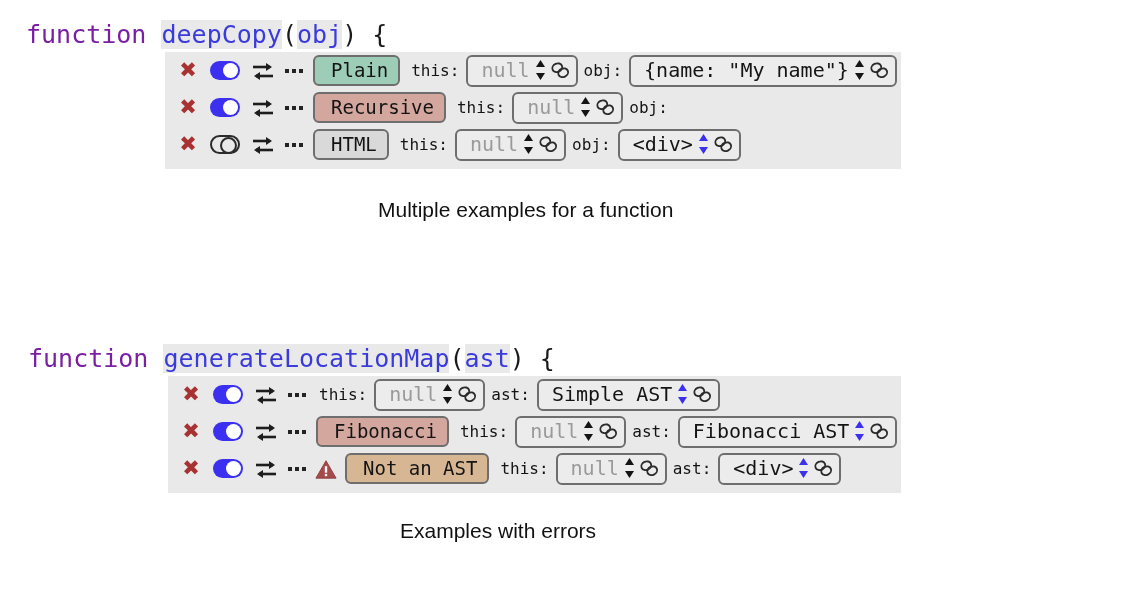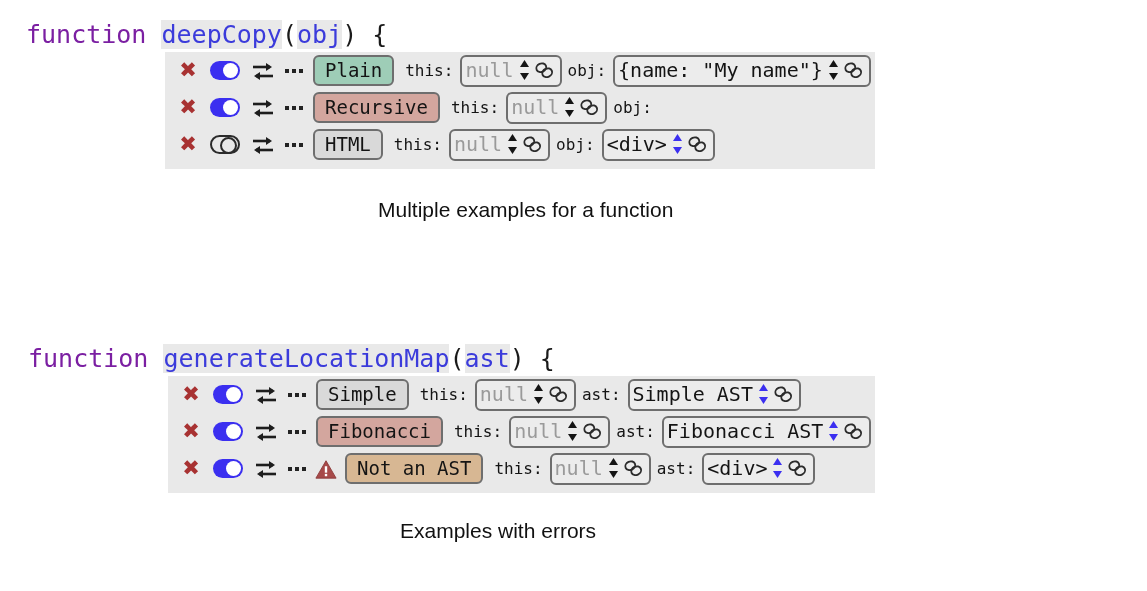--- a/index.html
+++ b/index.html
@@ -124,21 +124,21 @@
     margin: 0 5px 0 2px;
   }
 
   
   .chip {
     font-family: "DejaVu Sans Mono", monospace;
     font-size: 19px;
     color: #141414;
     border: 2px solid #6e6e6e;
     border-radius: 6px;
-    padding: 2px 10px 3px 10px;
+    padding: 2px 10px 3px 16px;
     margin: 0 5px 0 3px;
     line-height: 22px;
     background: #d9d9d9;
     flex: none;
   }
 
   
   .arglabel {
     font-family: "DejaVu Sans Mono", monospace;
     font-size: 16px;
@@ -148,21 +148,21 @@
     flex: none;
   }
 
   
   .field {
     display: inline-flex;
     align-items: center;
     border: 2px solid #6e6e6e;
     border-radius: 6px;
     background: #ececec;
-    padding: 1px 6px 2px 3px;
+    padding: 1px 6px 2px 13px;
     flex: none;
   }
   .fieldval {
     font-family: "DejaVu Sans Mono", monospace;
     font-size: 20px;
     line-height: 25px;
     color: #141414;
     padding-right: 5px;
   }
   .fieldval.muted { color: #9a9a9a; }
@@ -314,21 +314,20 @@
               <path d="M15 3 L21 7 L15 11 Z" fill="#1d1d1d"></path>
               <path d="M22 16 H5" stroke="#1d1d1d" stroke-width="2.6" fill="none"></path>
               <path d="M9 12 L3 16 L9 20 Z" fill="#1d1d1d"></path>
             </svg>
           </span>
           <span class="ctl dots">
             <i></i>
             <i></i>
             <i></i>
           </span>
-          <span class="chip" style="background:#ceа0cd">Simple</span>
           <span class="arglabel">this:</span>
           <span class="field">
             <span class="fieldval muted">null</span>
             <span class="stepper"><svg viewBox="0 0 11 22" width="11" height="22" aria-hidden="true">
                 <path d="M5.5 1 L10 8 L1 8 Z" fill="#141414"></path>
                 <path d="M5.5 21 L10 14 L1 14 Z" fill="#141414"></path>
               </svg></span>
             <span class="chain"><svg viewBox="0 0 22 20" width="20" height="20" aria-hidden="true">
                 <ellipse cx="8" cy="7.5" rx="5.6" ry="4.6" fill="none" stroke="#2b2b2b" stroke-width="2.1" transform="rotate(-25 8 7.5)"></ellipse>
                 <ellipse cx="14.5" cy="13" rx="5.6" ry="4.6" fill="none" stroke="#2b2b2b" stroke-width="2.1" transform="rotate(-25 14.5 13)"></ellipse>

